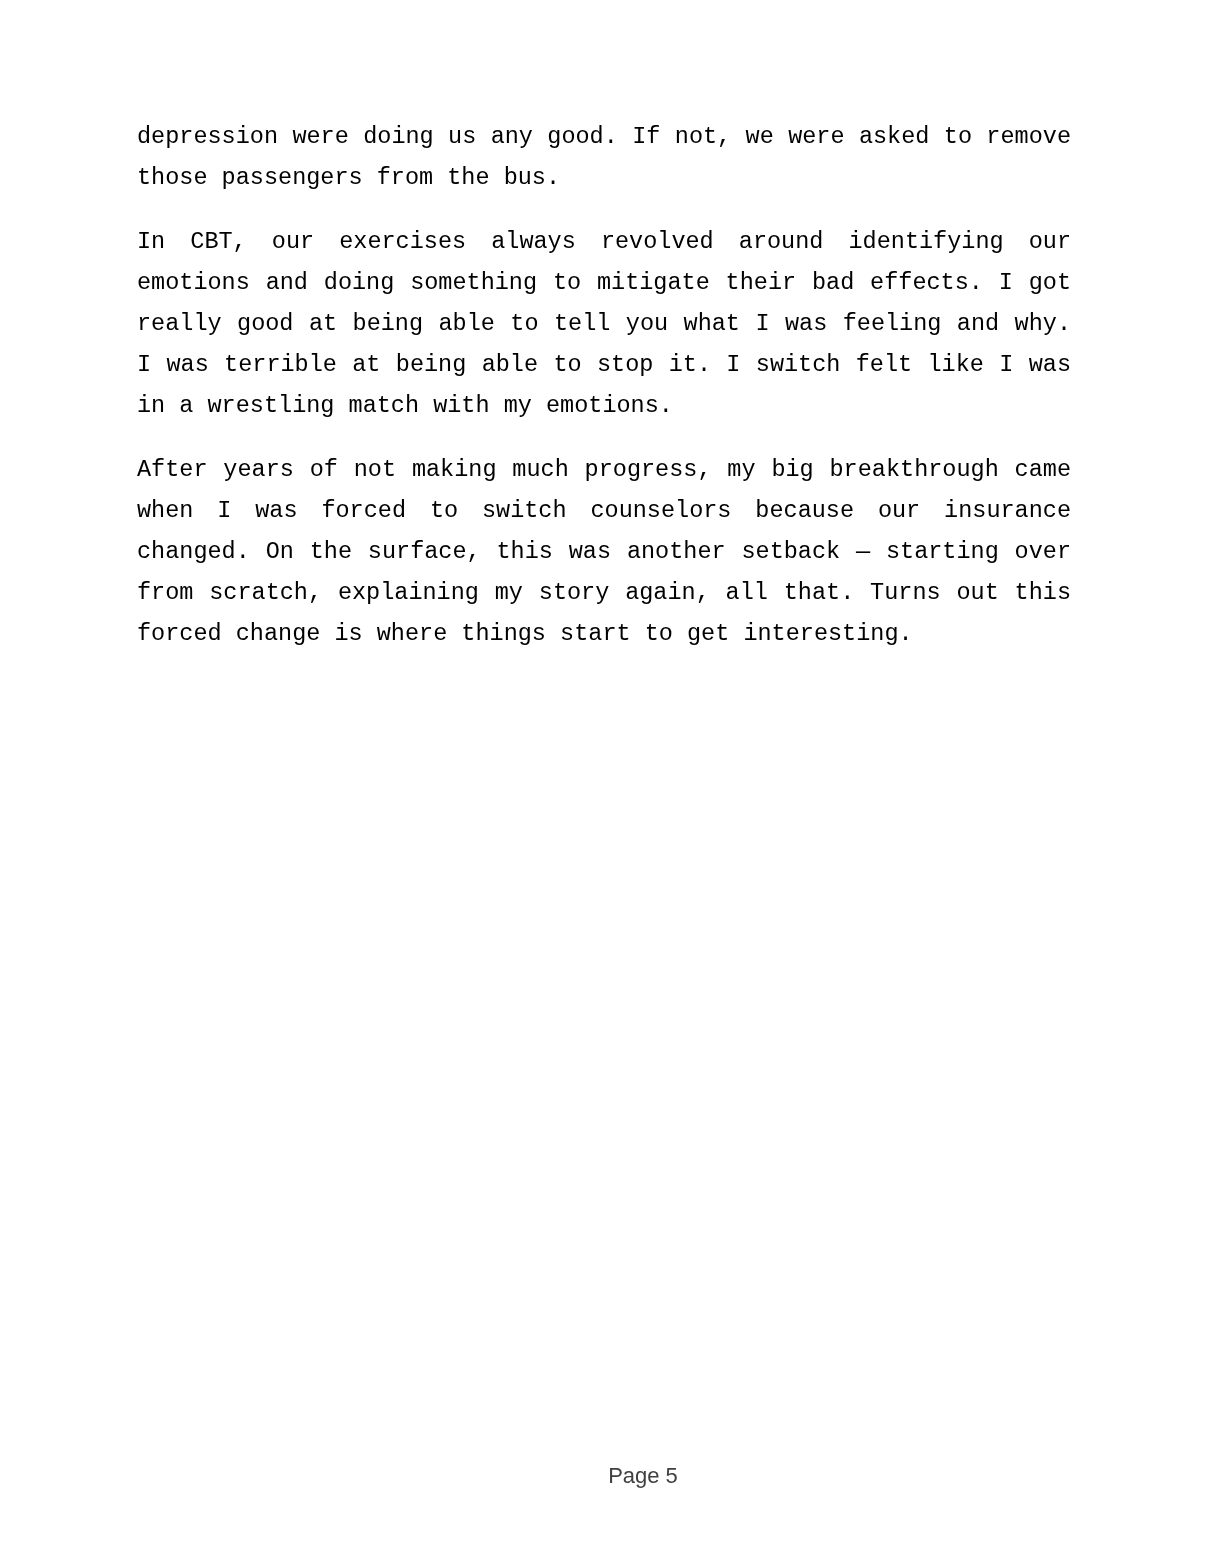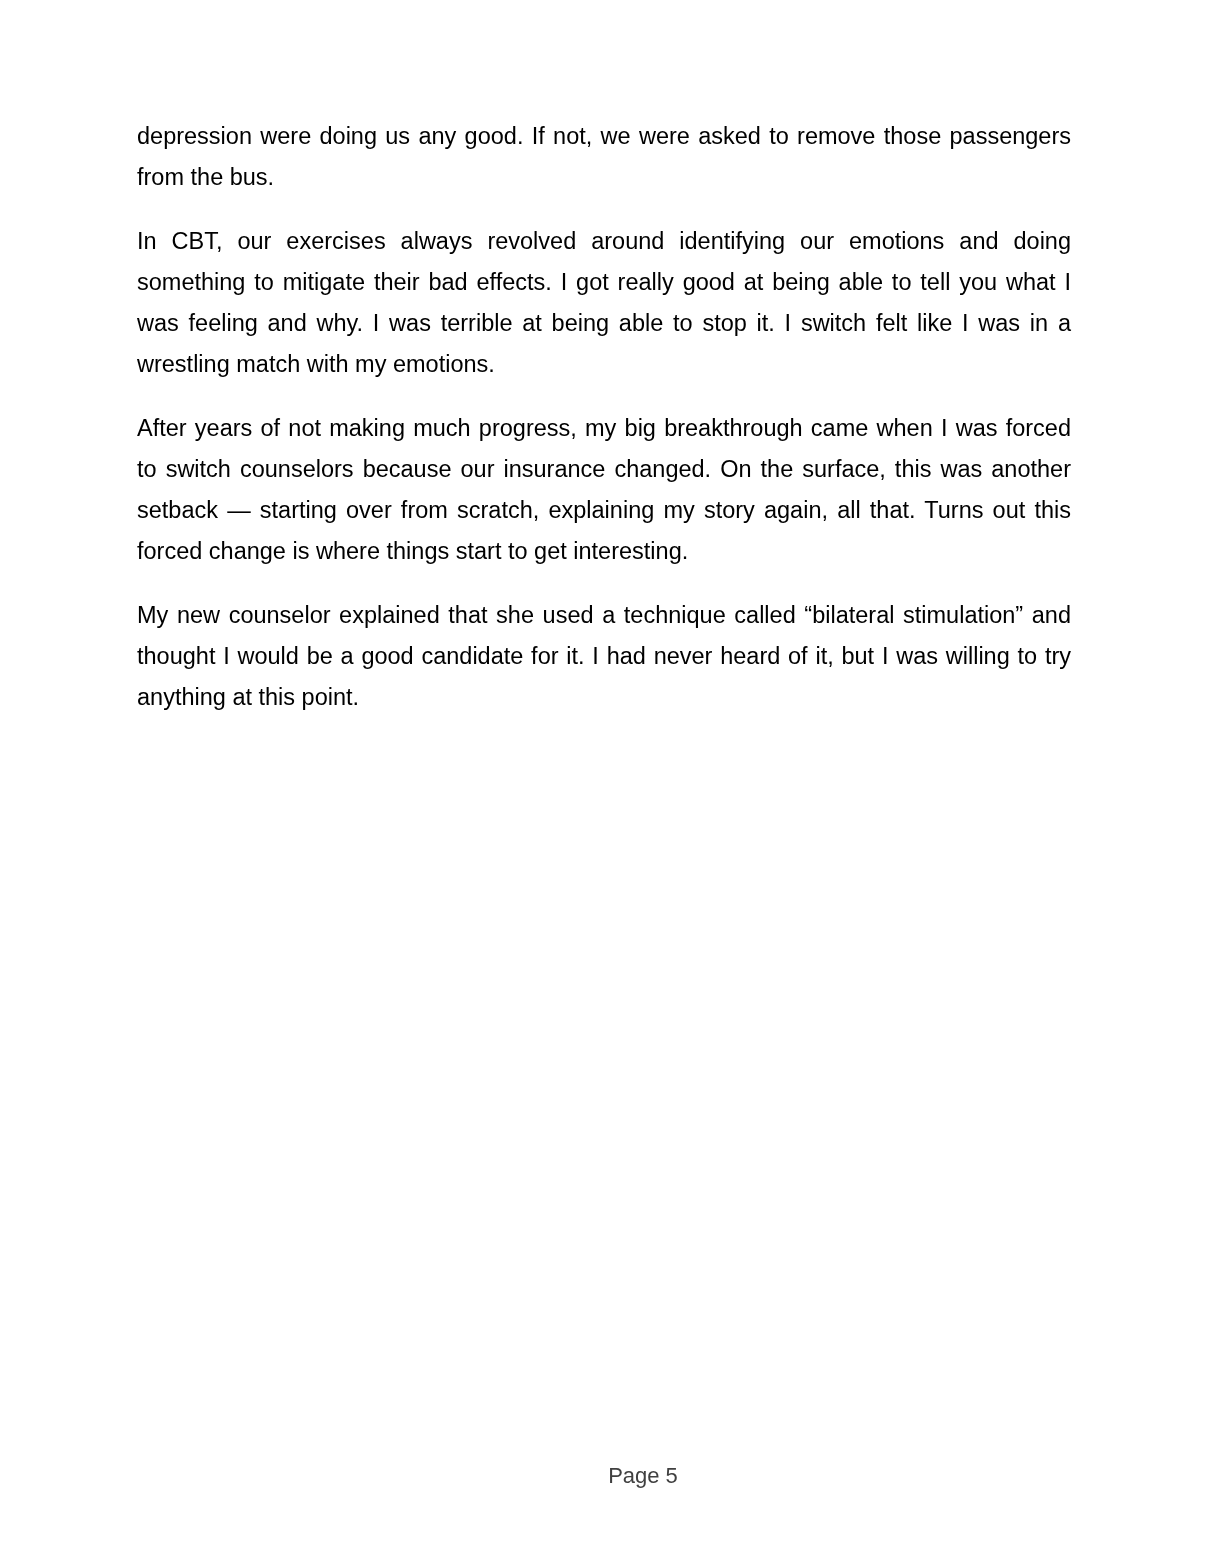--- a/index.html
+++ b/index.html
@@ -16,21 +16,21 @@
     overflow: hidden;
     font-family: "Liberation Serif", "DejaVu Serif", serif;
   }
 
   .page-body {
     position: absolute;
     left: 137px;
     top: 116px;
     width: 934px;
     color: #000000;
-    font-family: Liberation Sans, sans-serif;
+    font-family: Liberation Mono, monospace;
     font-size: 23.5px;
     line-height: 41px;
     text-align: justify;
   }
 
   .para {
     margin: 0 0 23px 0;
   }
 
   .page-footer {
@@ -48,18 +48,17 @@
 </style>
 </head>
 <body>
 
 <div class="doc-page">
 
   <div class="page-body">
     <p class="para">depression were doing us any good. If not, we were asked to remove those passengers from the bus.</p>
     <p class="para">In CBT, our exercises always revolved around identifying our emotions and doing something to mitigate their bad effects. I got really good at being able to tell you what I was feeling and why. I was terrible at being able to stop it. I switch felt like I was in a wrestling match with my emotions.</p>
     <p class="para">After years of not making much progress, my big breakthrough came when I was forced to switch counselors because our insurance changed. On the surface, this was another setback — starting over from scratch, explaining my story again, all that. Turns out this forced change is where things start to get interesting.</p>
-    <p class="para">My new counselor explained that she used a technique called “bilateral stimulation” and thought I would be a good candidate for it. I had never heard of it, but I was willing to try anything at this point.</p>
   </div>
 
   <div class="page-footer">Page 5</div>
 
 </div>
 
 </body></html>

